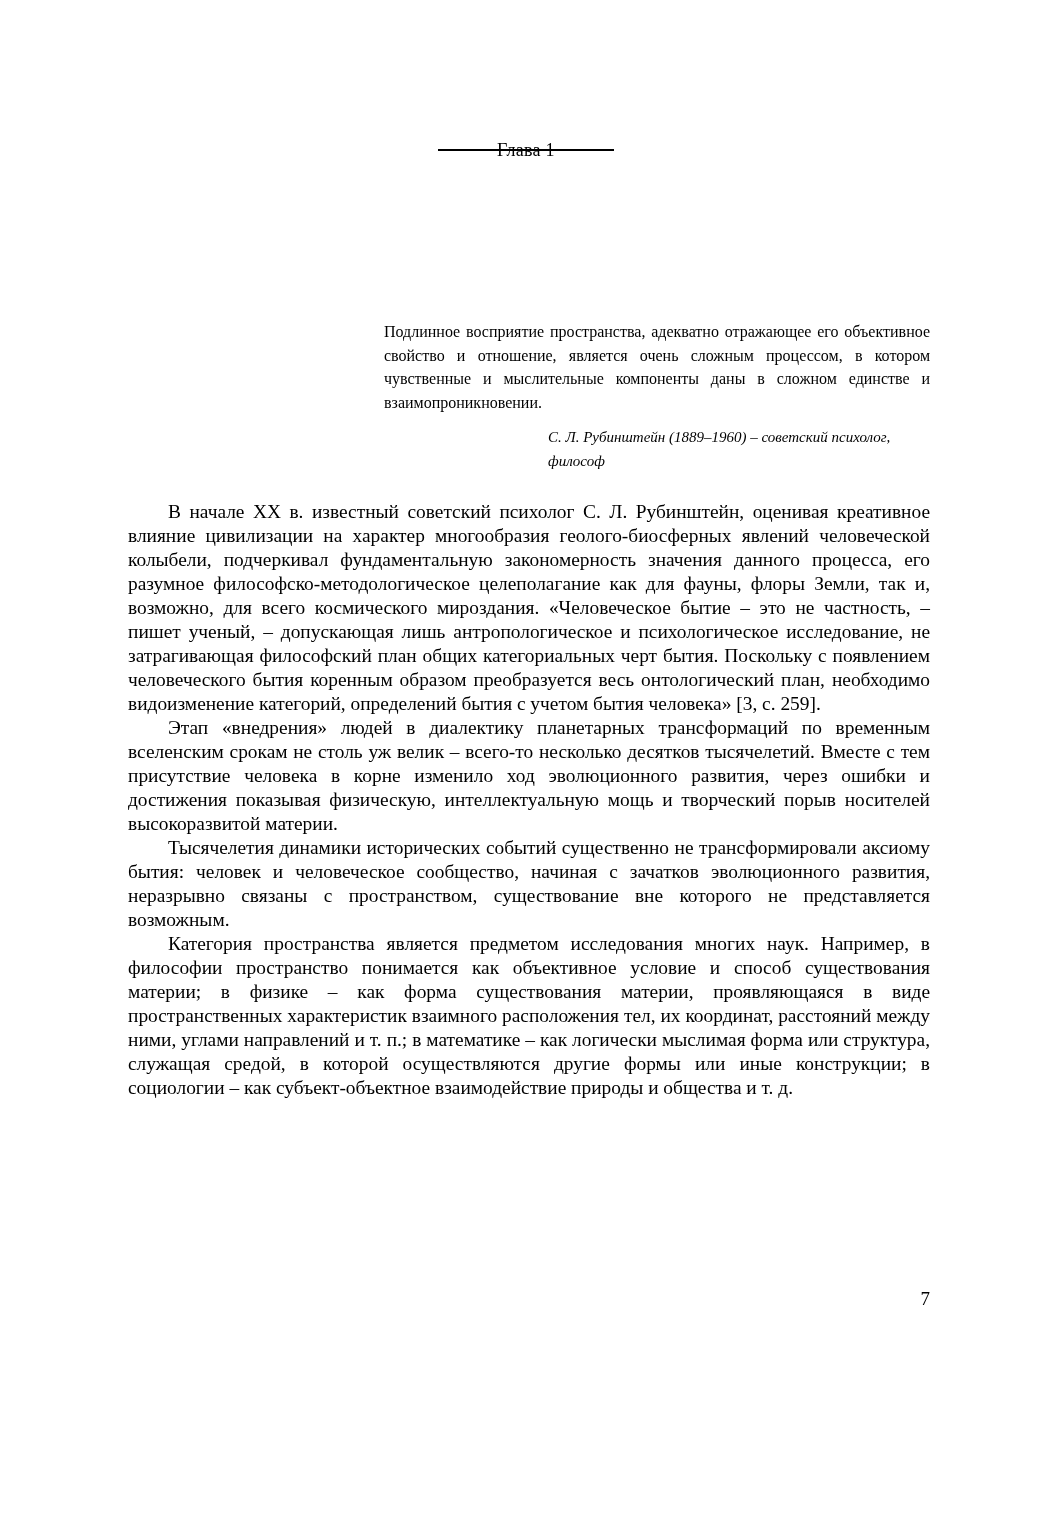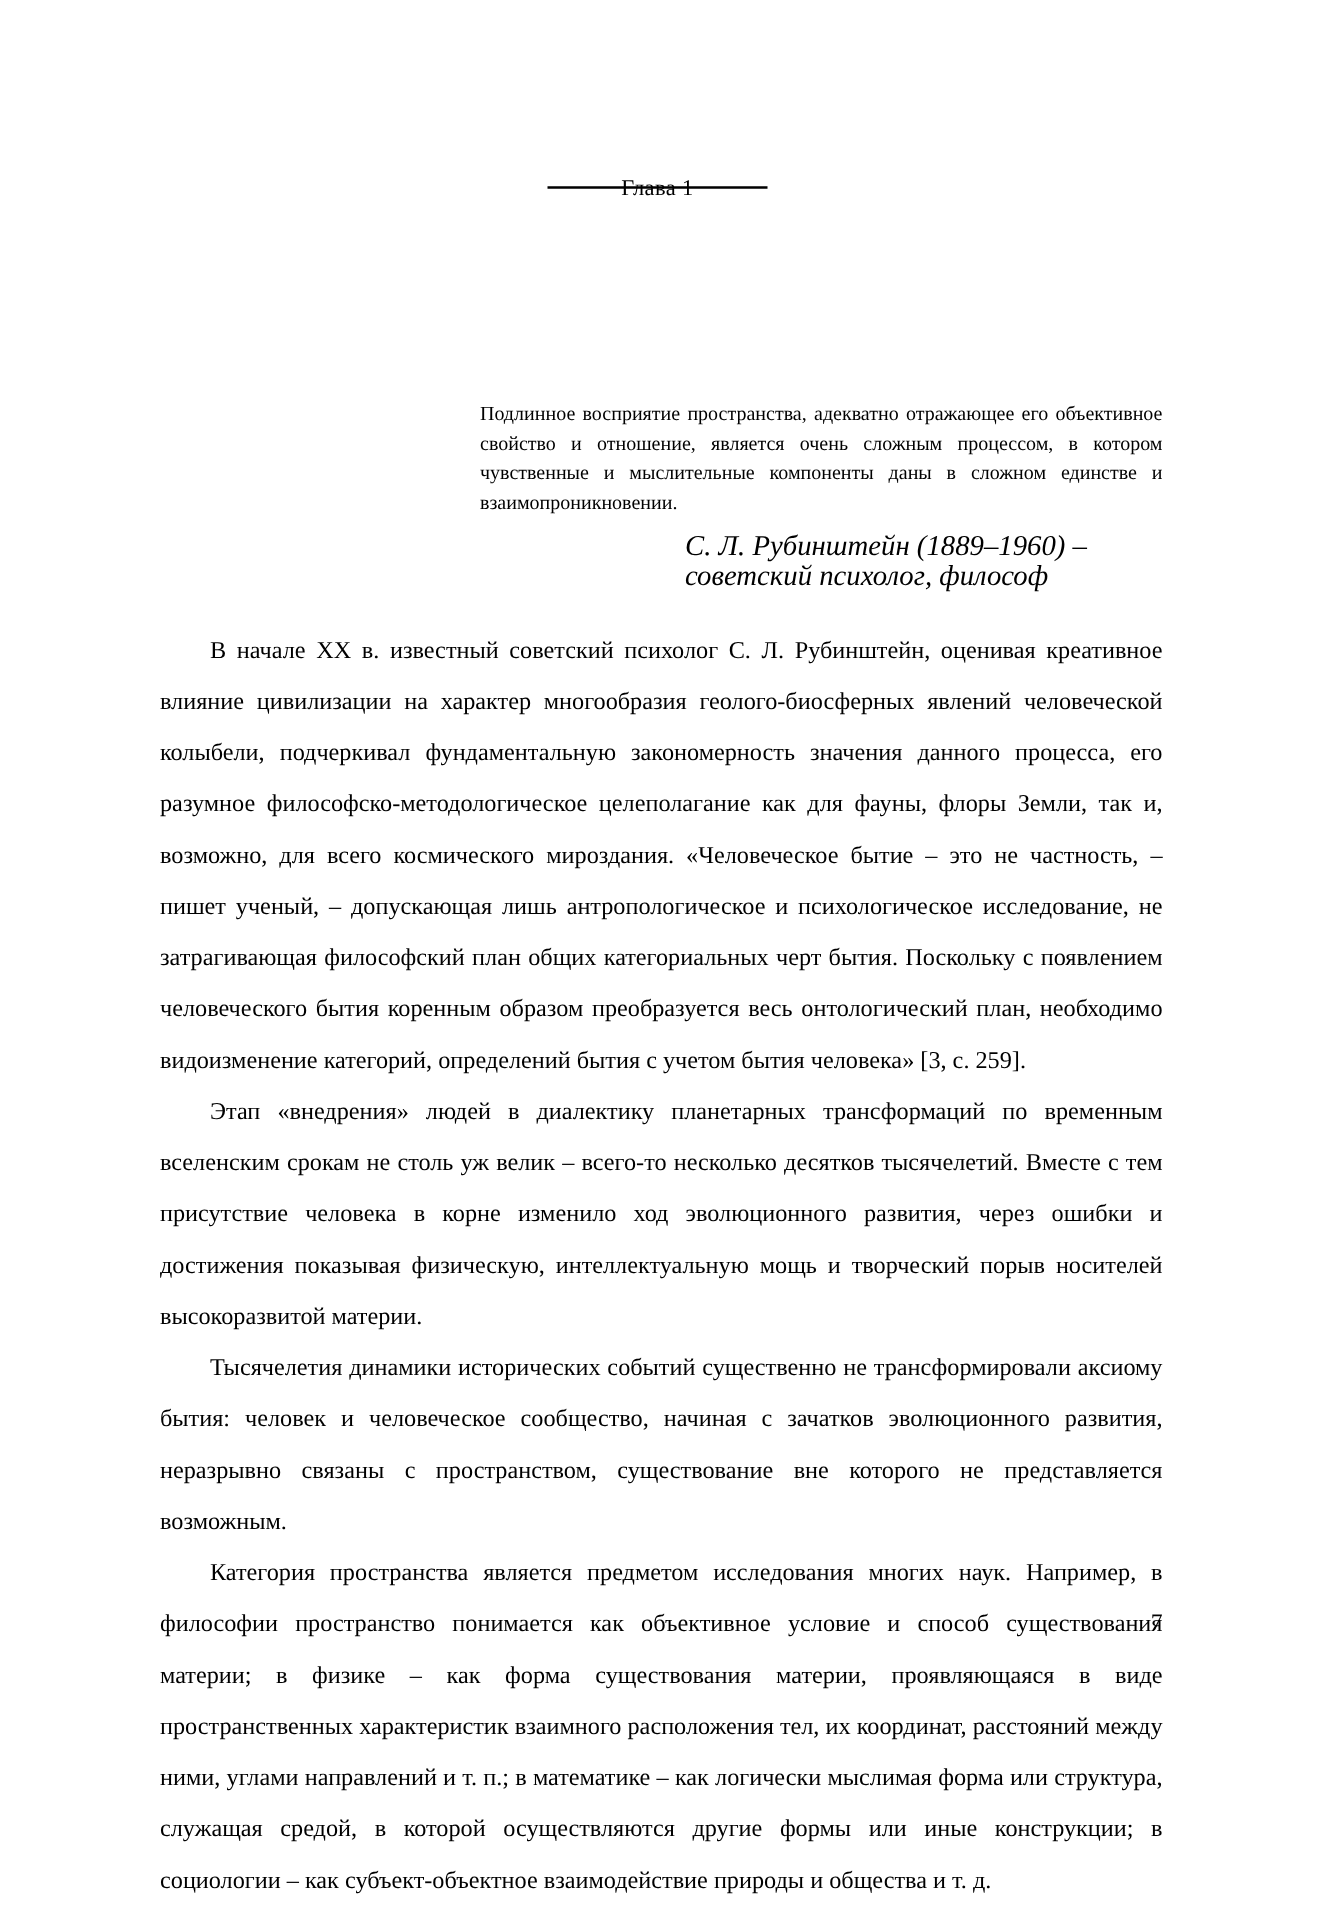--- a/index.html
+++ b/index.html
@@ -73,33 +73,33 @@
     line-height: 23.5px;
     text-align: justify;
     text-align-last: justify;
   }
   .epigraph-source {
     position: absolute;
     left: 420px;
     top: 425px;
     width: 382px;
     font-style: italic;
-    font-size: 23px;
+    font-size: 15px;
     line-height: 24px;
     text-align: left;
   }
 
   
   .body-text {
     position: absolute;
     left: 0;
     top: 500px;
     width: 802px;
     font-size: 19.4px;
-    line-height: 41px;
+    line-height: 24px;
     text-align: justify;
   }
   .body-text p {
     margin: 0;
     text-indent: 40px;
     text-align: justify;
   }
 
   
   .folio {

